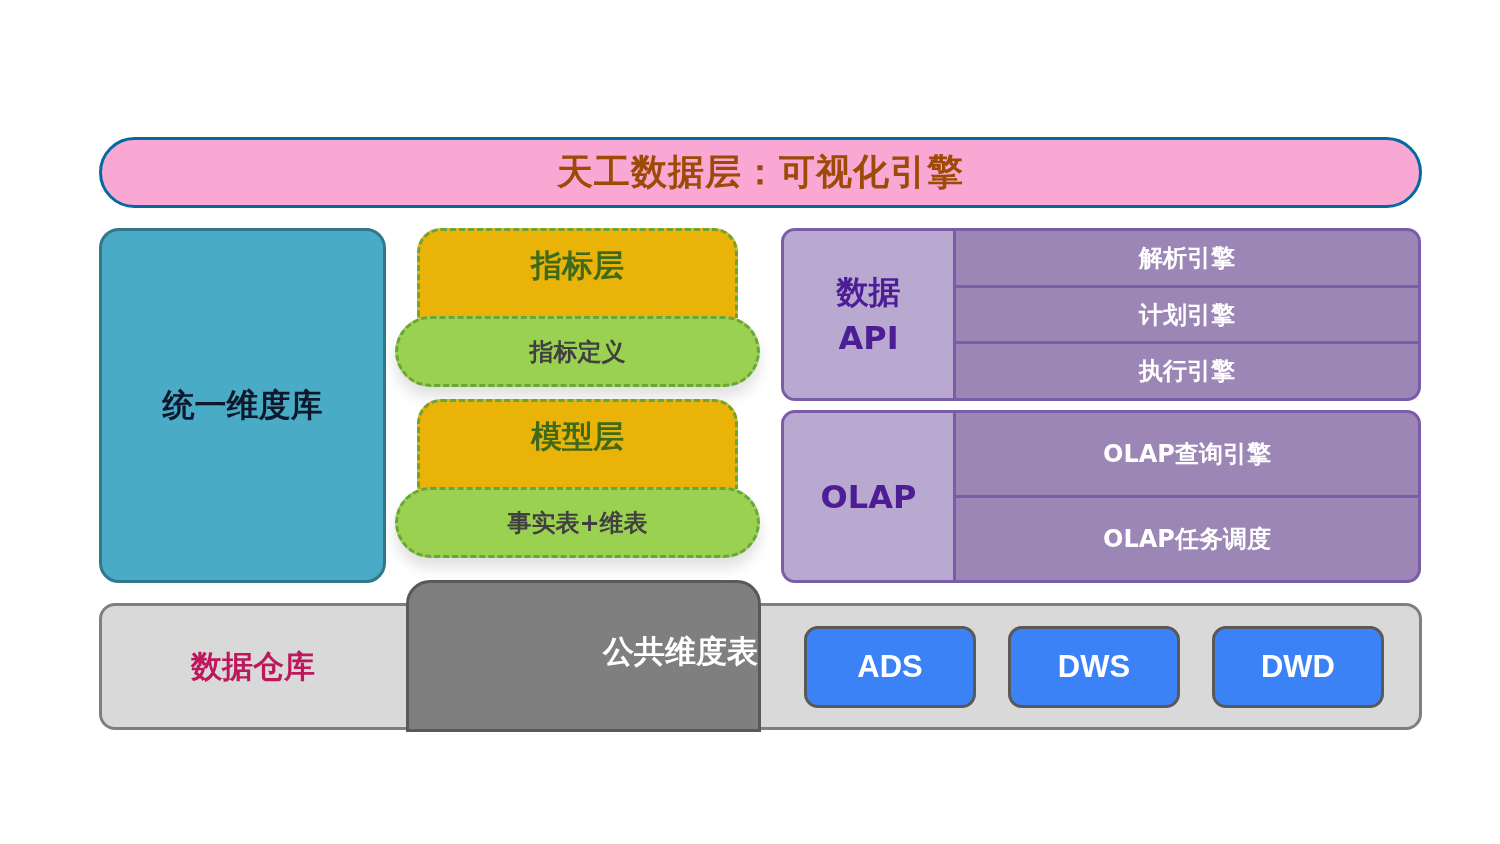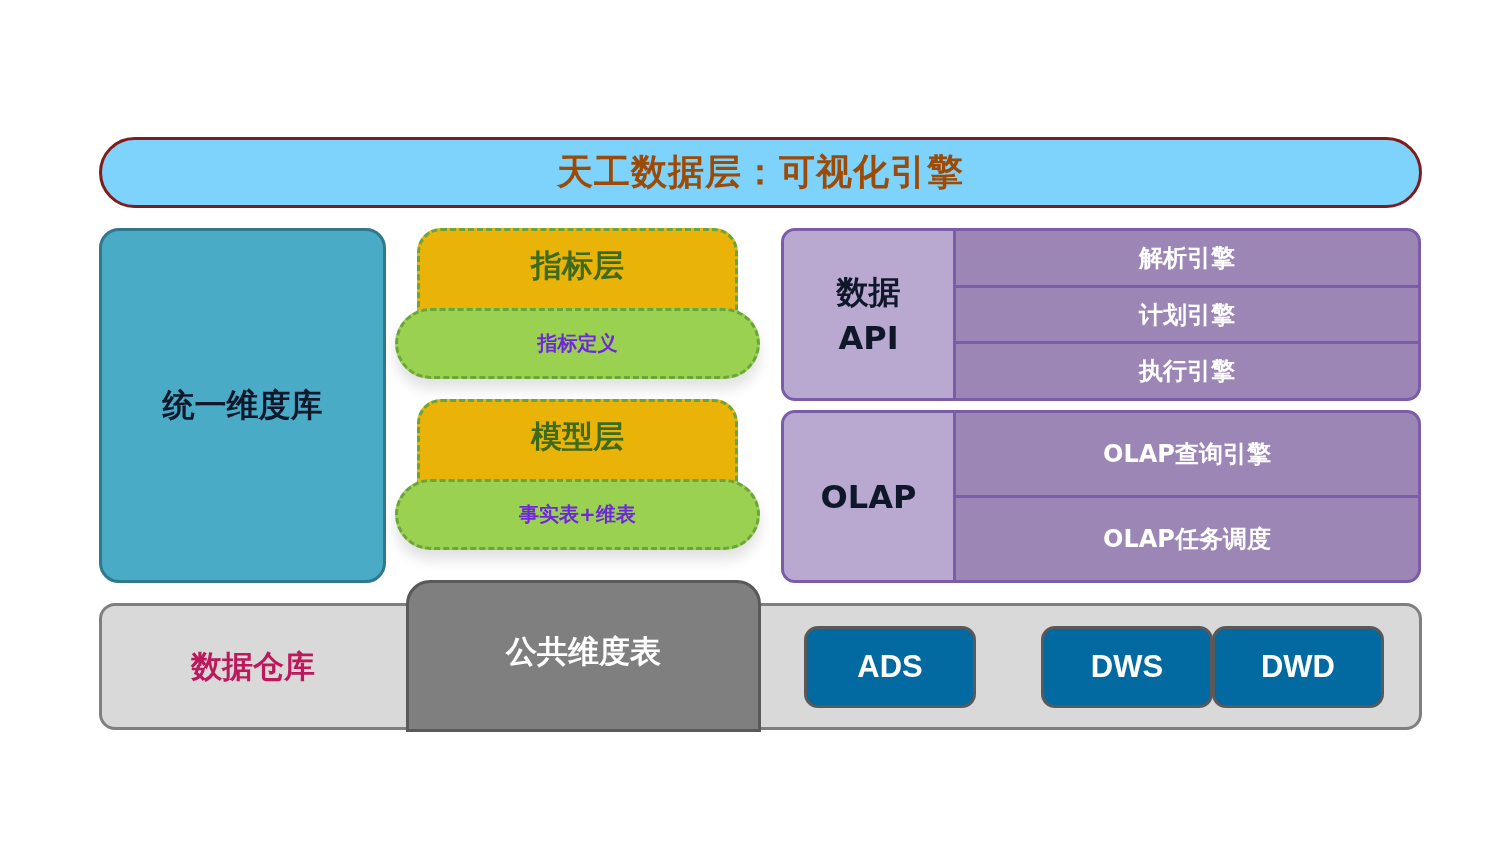--- a/index.html
+++ b/index.html
@@ -2,56 +2,56 @@
 <html><head>
 <meta charset="utf-8">
 <style>
   html, body { margin:0; padding:0; }
   body { width:1500px; height:844px; background:#ffffff; position:relative; overflow:hidden;
          font-family:"DejaVu Sans","Liberation Sans",sans-serif; font-weight:bold; }
   .abs { position:absolute; box-sizing:border-box; }
   .center { display:flex; align-items:center; justify-content:center; text-align:center; }
 
   
-  #banner { left:99px; top:137px; width:1323px; height:71px; background:#7dd3fc;
-            border:3px solid #7f1d1d; border-radius:36px; color:#9c4a06; font-size:36px; letter-spacing:1px; }
+  #banner { left:99px; top:137px; width:1323px; height:71px; background:#f9a8d4;
+            border:3px solid #0369a1; border-radius:36px; color:#9c4a06; font-size:36px; letter-spacing:1px; }
 
   
   #dim-lib { left:99px; top:228px; width:287px; height:355px; background:#4aabc6;
              border:3px solid #31788d; border-radius:20px; color:#0f172a; font-size:32px; }
 
   
   .g-top { background:#eab308; border:3px dashed #6aa43a; border-radius:24px 24px 0 0; border-bottom:none;
            color:#3d6a1b; font-size:31px; }
-  .g-pill { background:#9bd151; border:3px dashed #6aa43a; border-radius:38px; color:#6d28d9; font-size:20px;
-            box-shadow:0 10px 14px rgba(0,0,0,0.12); }
+  .g-pill { background:#9bd151; border:3px dashed #6aa43a; border-radius:38px; color:#404040; font-size:24px;
+            box-shadow:0 10px 14px rgba(0,0,0,0.12);margin-top:8px; }
   #metric-layer { left:417px; top:228px; width:321px; height:90px; padding-bottom:18px; }
   #metric-def   { left:395px; top:308px; width:365px; height:71px; }
   #model-layer  { left:417px; top:399px; width:321px; height:90px; padding-bottom:18px; }
   #model-def    { left:395px; top:479px; width:365px; height:71px; }
 
   
   .p-panel { background:#9c86b6; border:3px solid #7b5ca8; border-radius:14px; overflow:hidden; display:flex; }
-  .p-head { width:169px; background:#b9a8cf; border-right:3px solid #7b5ca8; color:#0f172a; font-size:32px; line-height:46px; flex-shrink:0; }
+  .p-head { width:169px; background:#b9a8cf; border-right:3px solid #7b5ca8; color:#4c1d95; font-size:32px; line-height:46px; flex-shrink:0; }
   .p-rows { flex:1; display:flex; flex-direction:column; }
   .p-row { flex:1; color:#ffffff; font-size:24px; border-top:3px solid #7b5ca8; }
   .p-row:first-child { border-top:none; }
   #api-panel  { left:781px; top:228px; width:640px; height:173px; }
   #olap-panel { left:781px; top:410px; width:640px; height:173px; }
 
   
   #warehouse { left:99px; top:603px; width:1323px; height:127px; background:#d9d9d9;
                border:3px solid #7f7f7f; border-radius:16px; }
   #wh-label { left:99px; top:603px; width:308px; height:127px; color:#be185d; font-size:31px;text-align:center; }
   #common-dim { left:406px; top:580px; width:355px; height:152px; background:#7f7f7f;
-                border:3px solid #595959; border-radius:24px 24px 0 0; color:#ffffff; font-size:31px; padding-bottom:8px; }
-  .layer-btn { top:626px; width:172px; height:82px; background:#0369a1; border:3px solid #595959;
+                border:3px solid #595959; border-radius:24px 24px 0 0; color:#ffffff; font-size:31px; padding-bottom:8px;justify-content:flex-end; }
+  .layer-btn { top:626px; width:172px; height:82px; background:#3b82f6; border:3px solid #595959;
                border-radius:14px; color:#ffffff; font-size:31px; font-family:"Liberation Sans","DejaVu Sans",sans-serif; }
   #btn-ads { left:804px; }
-  #btn-dws { left:1041px; }
+  #btn-dws { left:1008px; }
   #btn-dwd { left:1212px; }
 </style>
 </head>
 <body>
 
 <div id="banner" class="abs center">
   <span>天工数据层：可视化引擎</span>
 </div>
 
 <div id="dim-lib" class="abs center">

